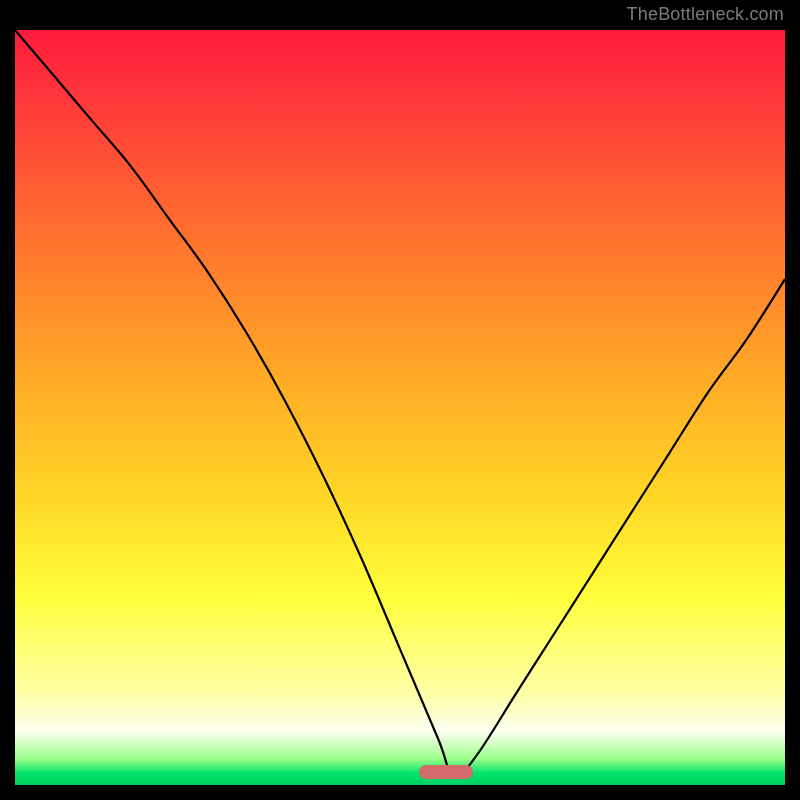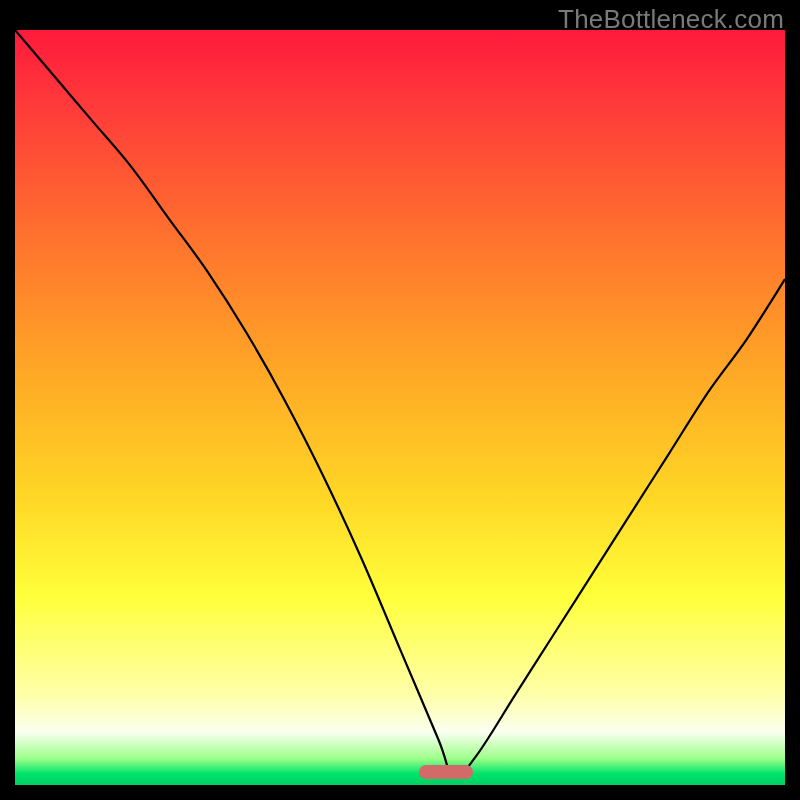--- a/index.html
+++ b/index.html
@@ -42,21 +42,21 @@
     position: absolute;
     height: 14px;
     border-radius: 7px;
     background: #d36a6a;
   }
   .watermark {
     position: absolute;
     top: 4px;
     right: 16px;
     color: #7a7a7a;
-    font-size: 26px;
+    font-size: 18px;
     font-weight: 500;
     letter-spacing: 0.2px;
   }
   svg.curve {
     position: absolute;
     left: 0;
     top: 0;
     width: 100%;
     height: 100%;
     overflow: visible;

